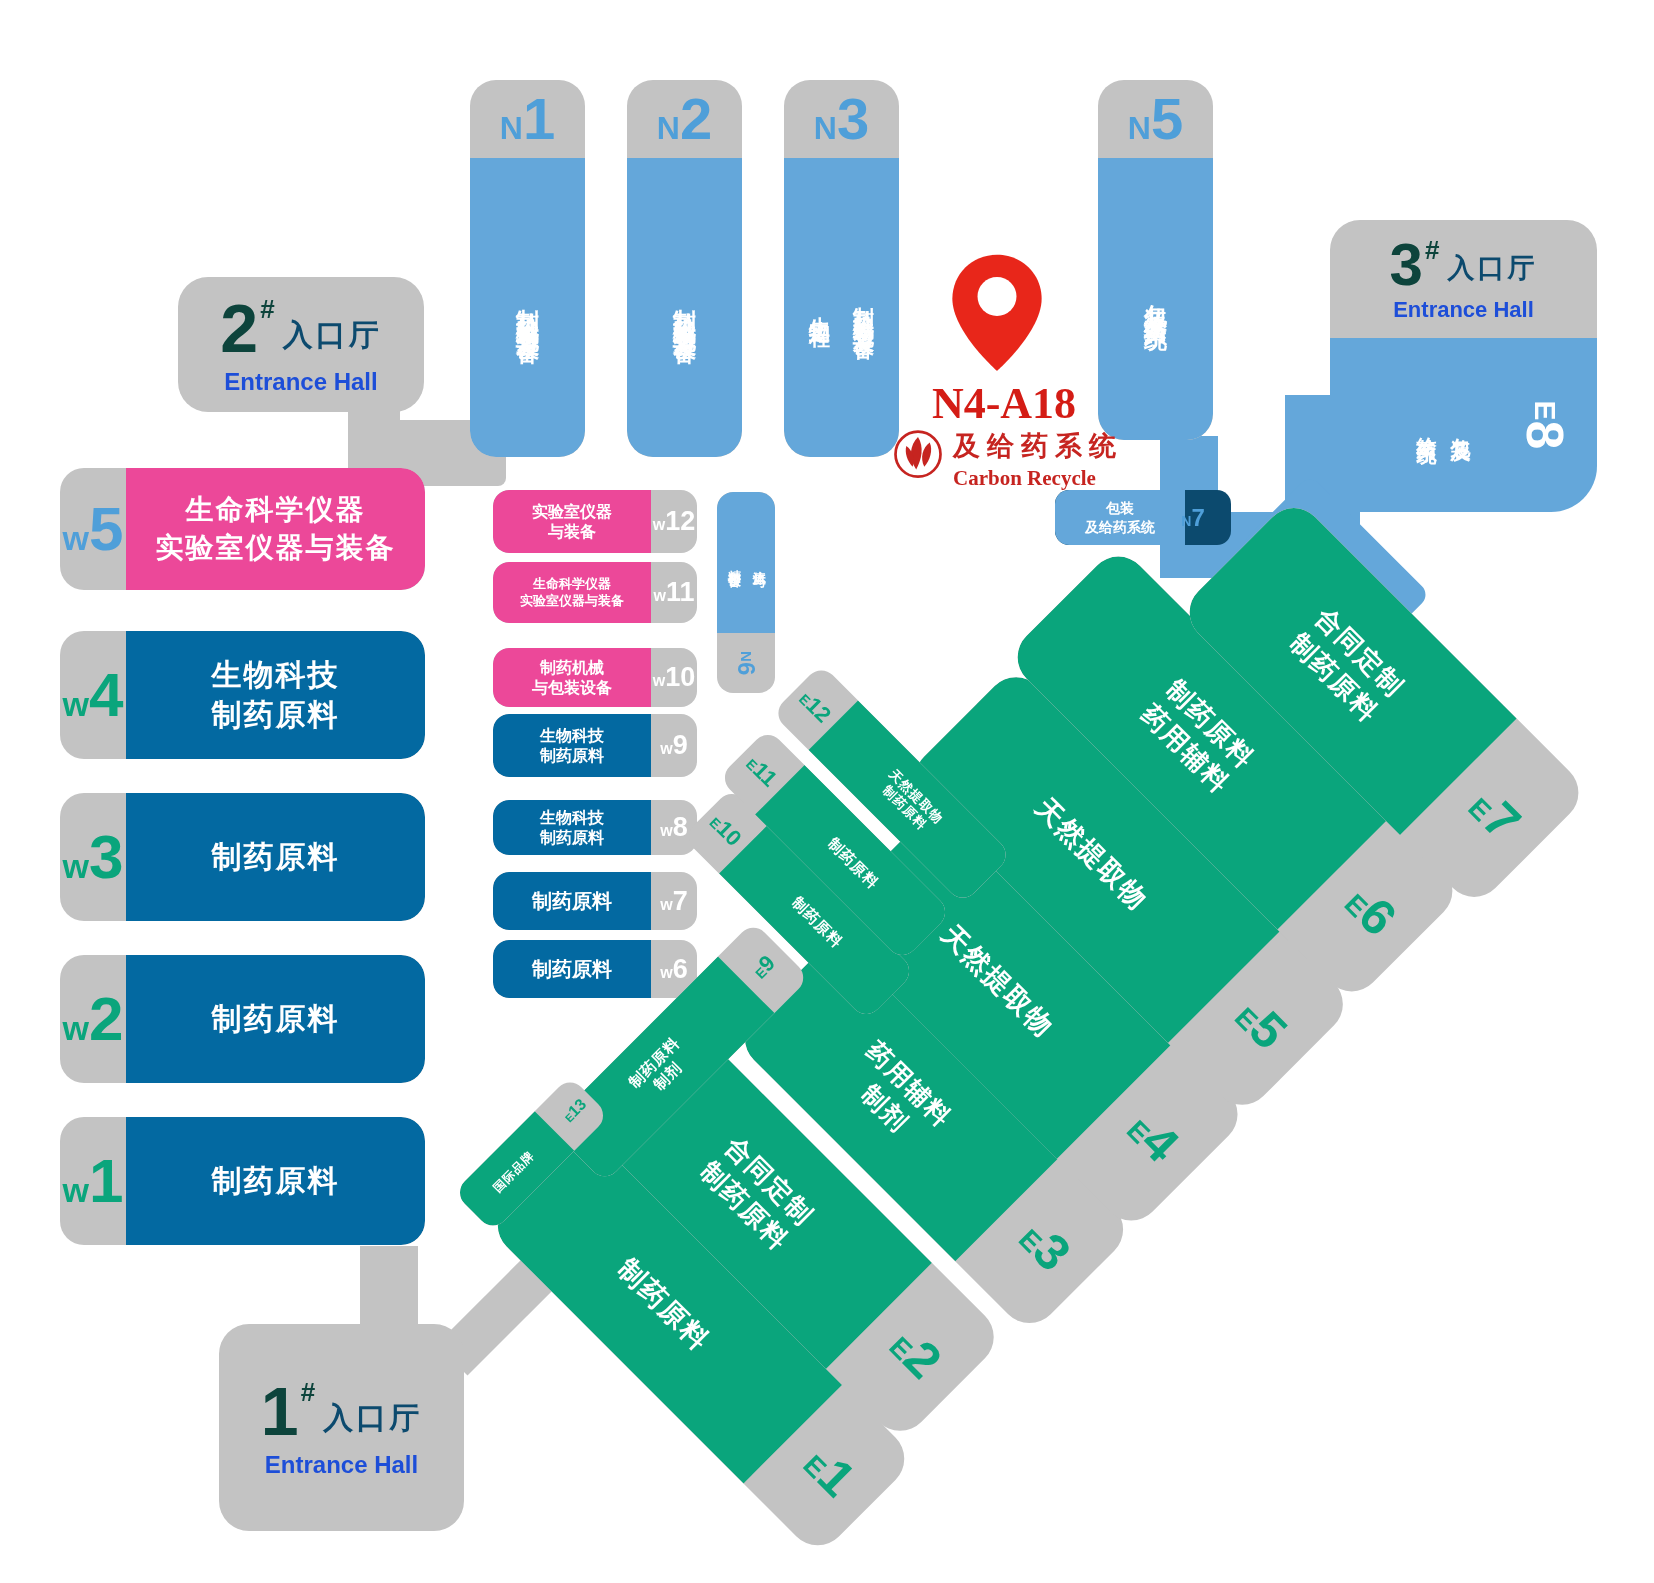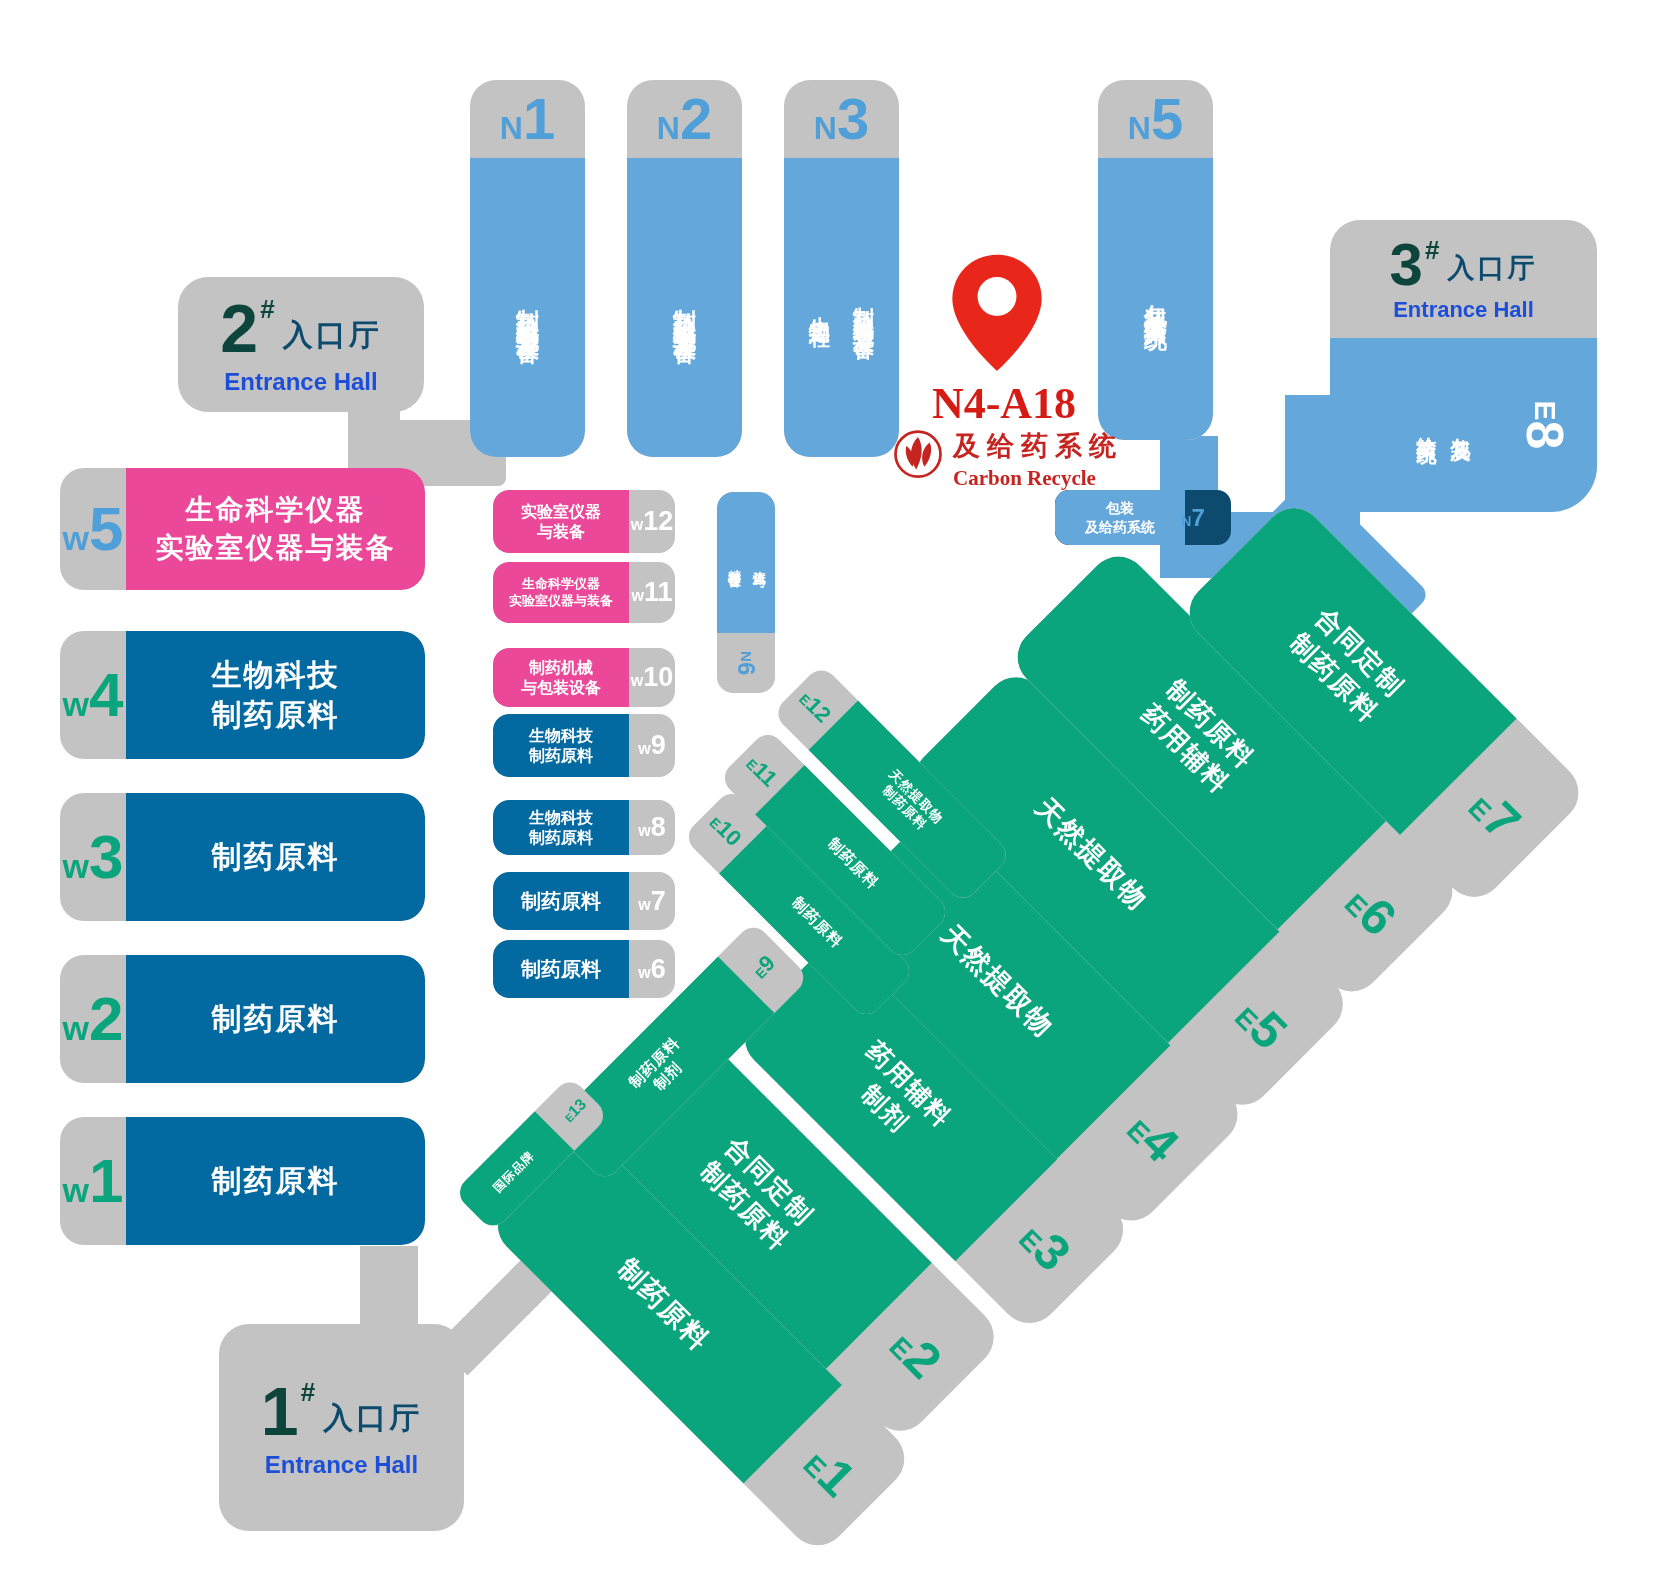--- a/index.html
+++ b/index.html
@@ -45,21 +45,21 @@
         justify-content:center;}
   .wtag .tl{font-size:34px;}
   .wtag .tn{font-size:62px;}
   .wbody{position:absolute;left:66px;top:0;right:0;bottom:0;border-radius:0 24px 24px 0;
          display:flex;align-items:center;justify-content:center;text-align:center;
          color:#fff;font-weight:800;font-size:30px;line-height:1.35;letter-spacing:2px;}
   .bg-blue{background:#ec4899;}
   .bg-green{background:#0369a1;}
 
   
-  .wsmall{position:absolute;left:493px;width:182px;background:#c3c3c3;border-radius:16px;
+  .wsmall{position:absolute;left:493px;width:204px;background:#c3c3c3;border-radius:16px;
           z-index:2;overflow:hidden;}
   .wsbody{position:absolute;left:0;top:0;bottom:0;right:46px;border-radius:16px 0 0 16px;
           display:flex;align-items:center;justify-content:center;text-align:center;
           color:#fff;font-weight:800;font-size:16px;line-height:1.25;}
   .wstab{position:absolute;right:0;top:0;bottom:0;width:46px;display:flex;align-items:center;
          justify-content:center;}
   .wstag .tl{font-size:16px;}
   .wstag .tn{font-size:27px;}
 
   

